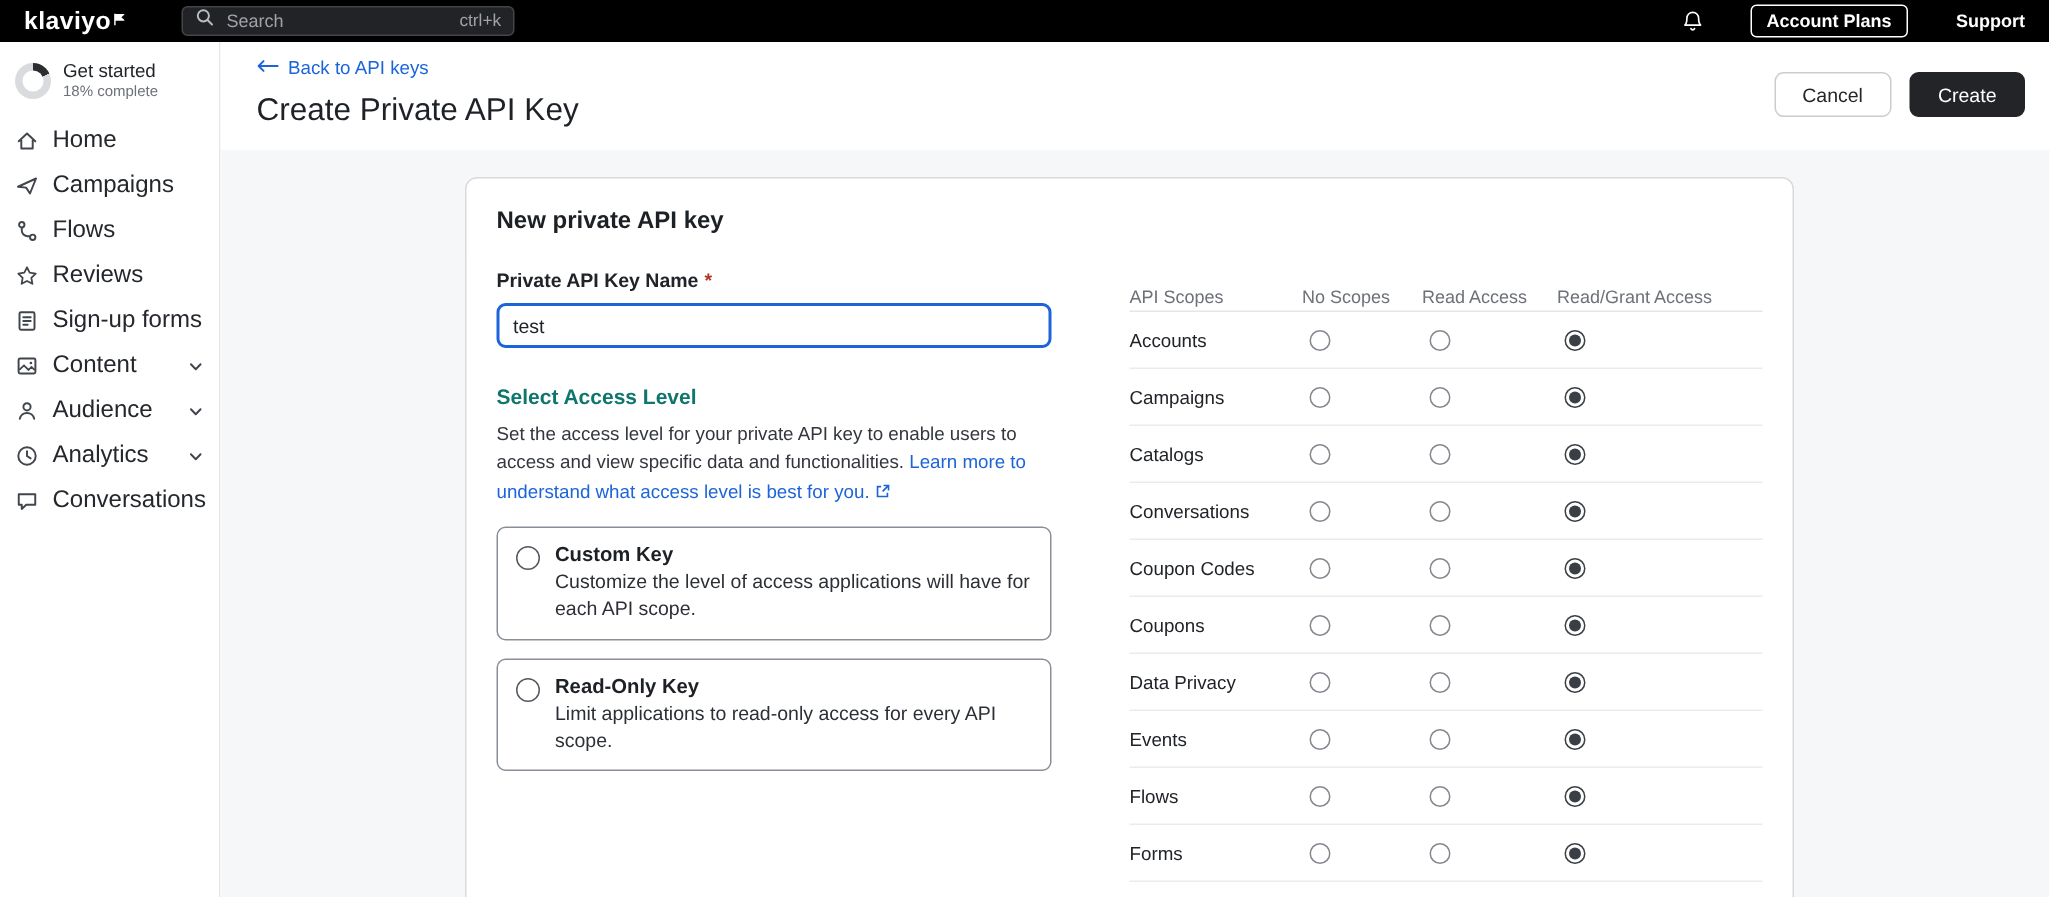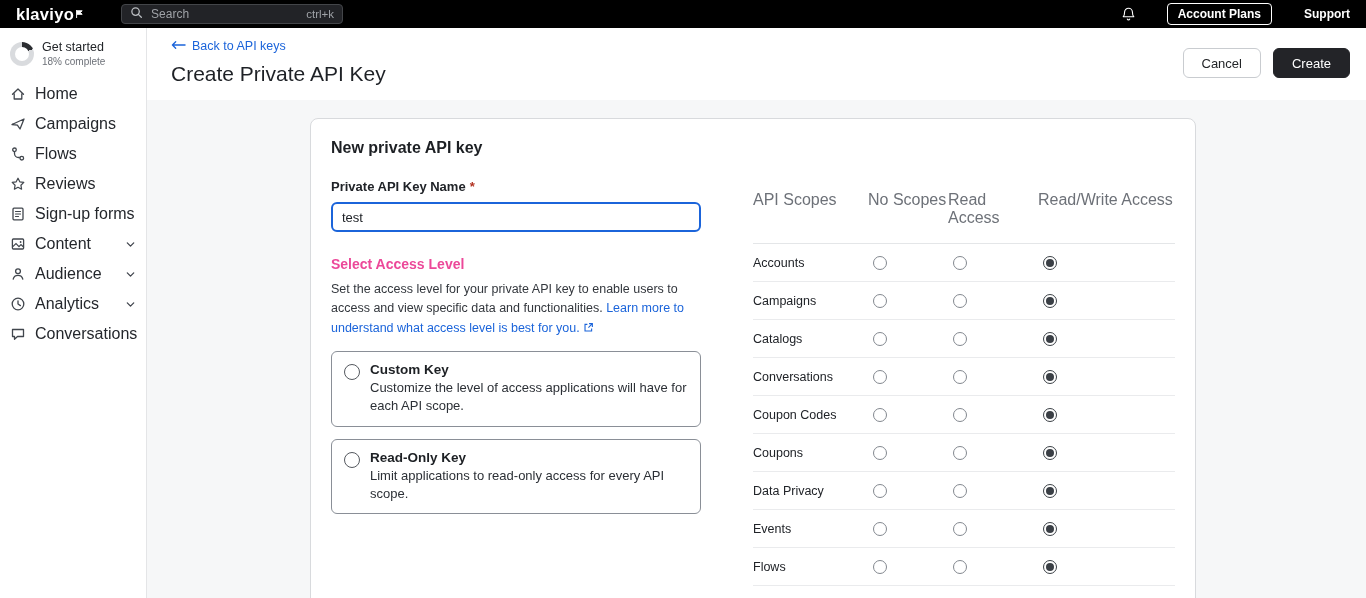--- a/index.html
+++ b/index.html
@@ -48,35 +48,35 @@
   .content-body{flex:1;background:#f6f7f8;overflow:hidden;}
   .card{width:886px;margin:18px 0 0 163px;background:#fff;border:1px solid var(--border);border-radius:8px;padding:20px;}
   .card-title{font-size:16px;font-weight:700;color:#1d2024;margin:0;}
   .card-cols{display:flex;gap:52px;margin-top:4px;}
 
   
   .form-col{width:370px;flex:none;}
   .field-label{margin-top:18px;font-size:13px;font-weight:600;color:#202328;}
   .req{color:#b23221;margin-left:4px;font-weight:700;}
   .name-input{margin-top:8px;width:100%;height:30px;border:2px solid var(--blue);border-radius:6px;padding:0 9px;font-size:13px;color:#202328;outline:none;font-family:"Liberation Sans",sans-serif;}
-  .section-heading{margin-top:24px;font-size:14px;font-weight:700;color:#ec4899;}
+  .section-heading{margin-top:24px;font-size:14px;font-weight:700;color:#0f766e;}
   .desc{margin-top:8px;font-size:12.5px;line-height:1.55;color:#33373d;}
   .desc a{color:var(--blue);text-decoration:none;}
   .ext-icn{display:inline-block;vertical-align:-1px;margin-left:3px;color:var(--blue);}
   .option{margin-top:12px;border:1px solid #8a8f97;border-radius:6px;padding:10px 12px;display:flex;gap:10px;align-items:flex-start;cursor:pointer;background:#fff;}
   .option.selected{background:var(--selbg);border-color:#5d6570;}
   .opt-title{font-size:13.5px;font-weight:700;color:#1d2024;}
   .opt-desc{font-size:13px;color:#2c3036;margin-top:2px;line-height:1.4;}
   .radio-lg{width:16px;height:16px;border-radius:50%;border:1.5px solid #55595f;background:#fff;flex:none;margin-top:2px;position:relative;}
   .radio-lg.selected{border-color:var(--dark);}
   .radio-lg.selected::after{content:'';position:absolute;inset:2px;border-radius:50%;background:var(--dark);}
 
   
   .scopes-col{flex:1;padding-top:30px;min-width:0;}
-  .scope-head{display:grid;grid-template-columns:115px 80px 90px 1fr;font-size:16px;color:var(--muted);padding-bottom:16px;border-bottom:1px solid #e4e6e8;}
+  .scope-head{display:grid;grid-template-columns:115px 80px 90px 1fr;font-size:12px;color:var(--muted);padding-bottom:2px;border-bottom:1px solid #e4e6e8;}
   .scope-row{display:grid;grid-template-columns:115px 80px 90px 1fr;height:38px;align-items:center;border-bottom:1px solid #eaebed;font-size:12.5px;color:#202328;}
   .scope-cell{display:flex;padding-left:5px;}
   .radio{width:14px;height:14px;border-radius:50%;border:1.5px solid #83888f;background:#fff;display:inline-block;position:relative;cursor:pointer;}
   .radio.selected{border-color:#3a3f45;}
   .radio.selected::after{content:'';position:absolute;inset:2px;border-radius:50%;background:#3a3f45;}
 </style>
 </head>
 <body>
 
 <div class="app">
@@ -271,21 +271,21 @@
                     </div>
                   </div>
                 </div>
             </div>
 
             <div class="scopes-col">
               <div class="scope-head">
                 <div>API Scopes</div>
                 <div>No Scopes</div>
                 <div>Read Access</div>
-                <div>Read/Write Access</div>
+                <div>Read/Grant Access</div>
               </div>
               <div id="scope-rows">
                   <div class="scope-row">
                     <div>Accounts</div>
                     <div class="scope-cell">
                       <span class="radio"></span>
                     </div>
                     <div class="scope-cell">
                       <span class="radio"></span>
                     </div>

